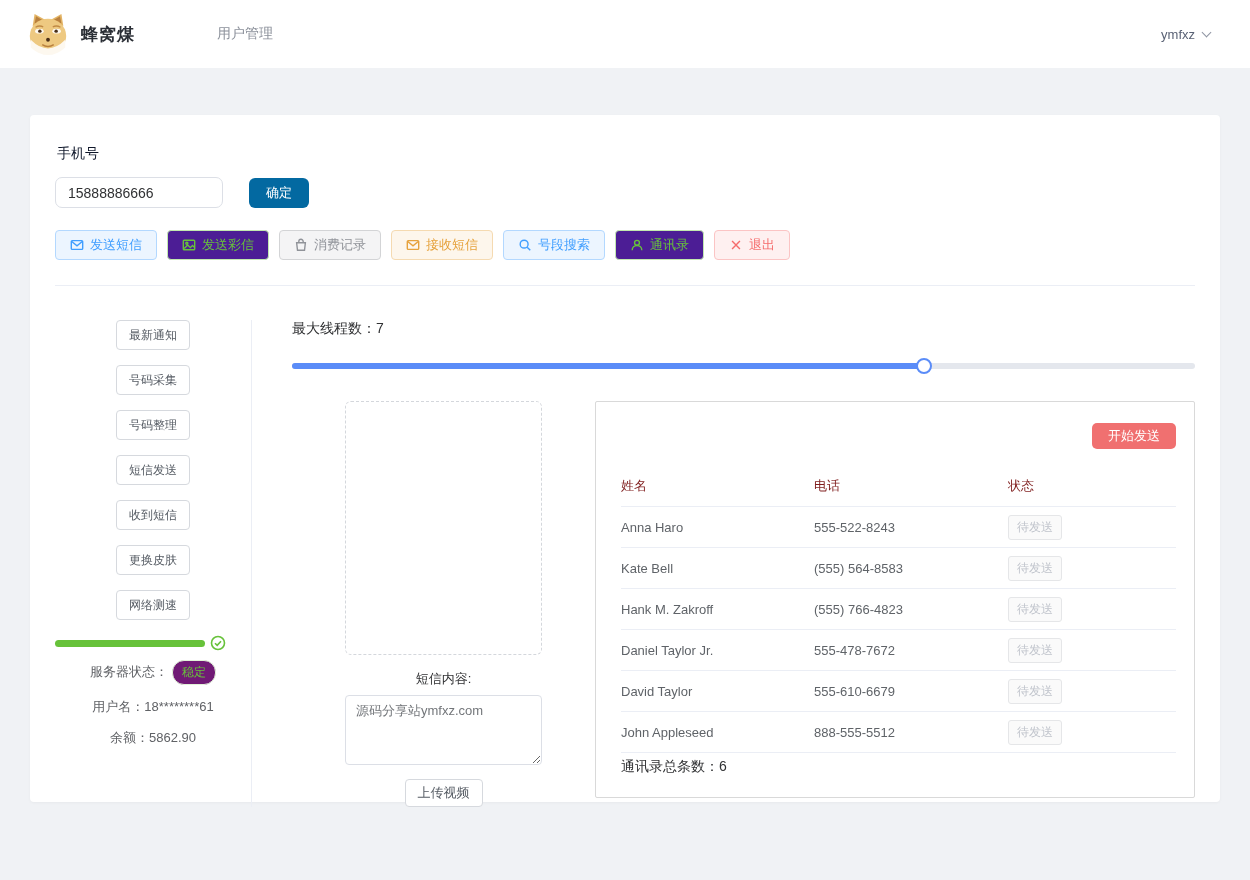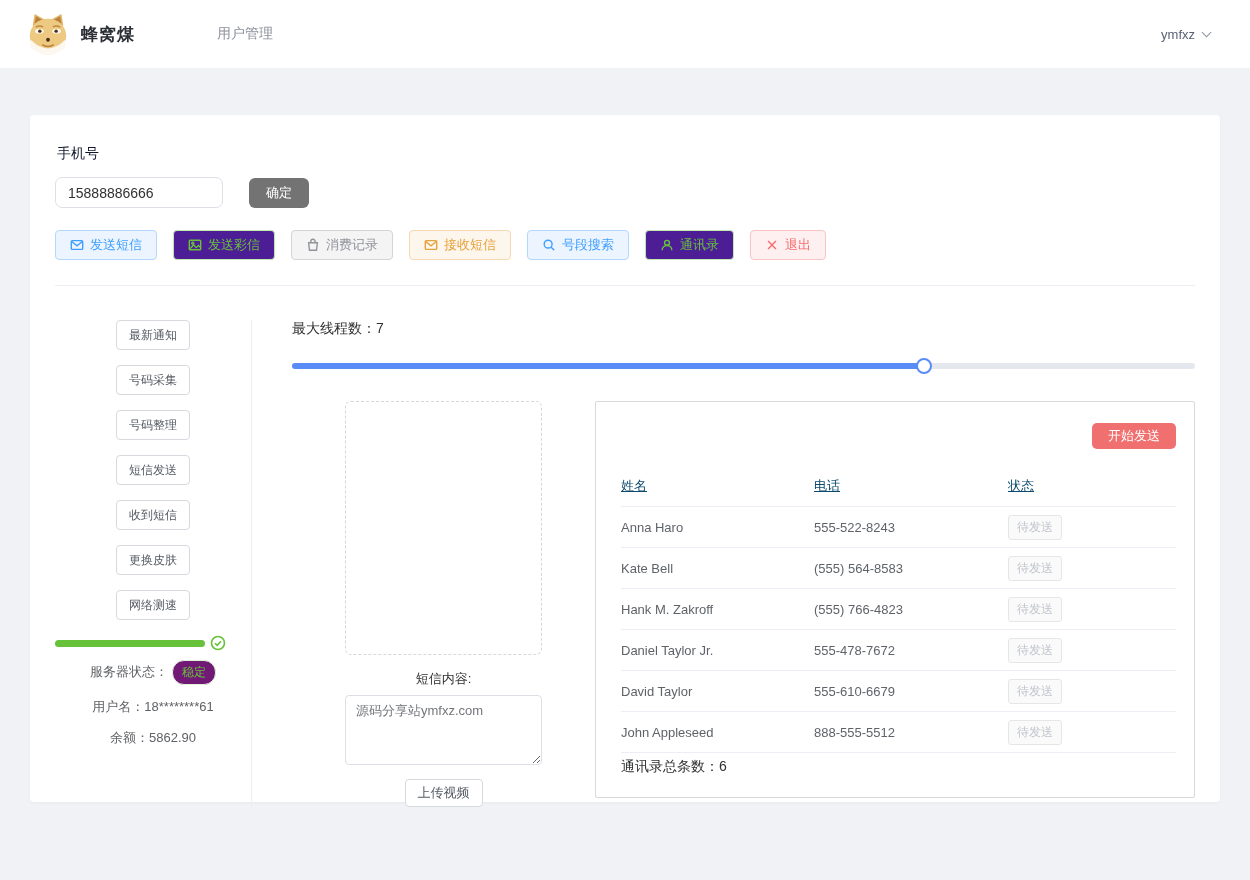--- a/index.html
+++ b/index.html
@@ -17,23 +17,23 @@
   .nav-tab { padding:0 22px; display:flex; align-items:center; font-size:14px; color:#8b909a; cursor:pointer; position:relative; }
   .nav-tab.active { color:#2b2f36; }
   .nav-tab.active::after { content:""; position:absolute; left:8px; right:8px; bottom:2px; height:3px; background:#98a4f8; border-radius:2px; }
   .nav-user { margin-left:auto; display:flex; align-items:center; gap:8px; color:#5a6275; font-size:13px; cursor:pointer; }
   .chev { width:7px; height:7px; border-right:1.5px solid #8f95a3; border-bottom:1.5px solid #8f95a3; transform:rotate(45deg); margin-top:-3px; }
   
   .card { width:1190px; margin:47px auto 0 30px; background:#fff; border-radius:4px; box-shadow:0 1px 3px rgba(0,0,0,.04); padding:27px 25px 35px 25px; height:687px; }
   .phone-label { font-size:14px; color:#0f172a; margin:3px 0 0 2px; }
   .phone-row { display:flex; align-items:center; margin-top:14px; }
   .phone-input { width:168px; height:31px; border:1px solid #dcdfe6; border-radius:7px; padding:0 12px; font-size:14px; color:#303133; outline:none; font-family:inherit; }
-  .confirm-btn { margin-left:26px; height:30px; padding:0 17px; background:#737373; color:#fff; border:none; border-radius:6px; font-size:13px; cursor:pointer; font-family:inherit; }
-  
-  .toolbar { display:flex; gap:16px; margin-top:22px; }
+  .confirm-btn { margin-left:26px; height:30px; padding:0 17px; background:#0369a1; color:#fff; border:none; border-radius:6px; font-size:13px; cursor:pointer; font-family:inherit; }
+  
+  .toolbar { display:flex; gap:10px; margin-top:22px; }
   .tb-btn { height:30px; display:inline-flex; align-items:center; gap:6px; padding:0 14px; border-radius:4px; border:1px solid; font-size:13px; cursor:pointer; background:#fff; font-family:inherit; }
   .tb-btn svg { width:14px; height:14px; stroke:currentColor; fill:none; stroke-width:1.6; }
   .tb-primary { color:#409eff; border-color:#b3d8ff; background:#ecf5ff; }
   .tb-success { color:#67c23a; border-color:#c2e7b0; background:#4c1d95; }
   .tb-info    { color:#909399; border-color:#d3d4d6; background:#f4f4f5; }
   .tb-warning { color:#e6a23c; border-color:#f5dab1; background:#fdf6ec; }
   .tb-danger  { color:#f56c6c; border-color:#fbc4c4; background:#fef0f0; }
   .divider { border:none; border-top:1px solid #ebeef5; margin-top:25px; }
   
   .body-row { display:flex; margin-top:34px; }
@@ -58,21 +58,21 @@
   .dashed-box { width:197px; height:254px; border:1px dashed #d4d7dc; border-radius:6px; }
   .sms-label { text-align:center; font-size:13px; color:#303133; margin-top:15px; }
   .sms-textarea { width:197px; height:70px; margin-top:7px; border:1px solid #dcdfe6; border-radius:4px; padding:5px 10px; font-size:13px; color:#73767a; resize:vertical; outline:none; font-family:inherit; line-height:1.5; }
   .upload-btn { display:block; margin:11px auto 0; background:#fff; border:1px solid #d6d9de; border-radius:4px; padding:4px 12px; font-size:13px; color:#555b63; cursor:pointer; font-family:inherit; }
   
   .panel { flex:1; margin-left:53px; border:1px solid #d9d9d9; border-radius:2px; height:397px; padding:21px 18px 0 25px; position:relative; }
   .panel-top { display:flex; justify-content:flex-end; }
   .start-btn { height:26px; padding:0 16px; background:#f07070; color:#fff; border:none; border-radius:5px; font-size:13px; cursor:pointer; font-family:inherit; }
   .ctable { width:100%; margin-top:17px; }
   .crow { display:flex; align-items:center; height:41px; border-bottom:1px solid #ebeef5; font-size:13px; color:#5f6368; }
-  .crow.header { color:#0c4a6e;text-decoration:underline; }
+  .crow.header { color:#7f1d1d; }
   .c-name { width:193px; }
   .c-phone { width:194px; }
   .c-status { flex:1; }
   .pending-badge { display:inline-block; background:#fafafa; border:1px solid #e5e6e8; border-radius:3px; padding:3px 8px; font-size:12px; color:#c0c4cc; cursor:pointer; }
   .panel-footer { font-size:14px; color:#303133; margin-top:5px; }
 </style>
 </head>
 <body>
 
 <header class="navbar">

